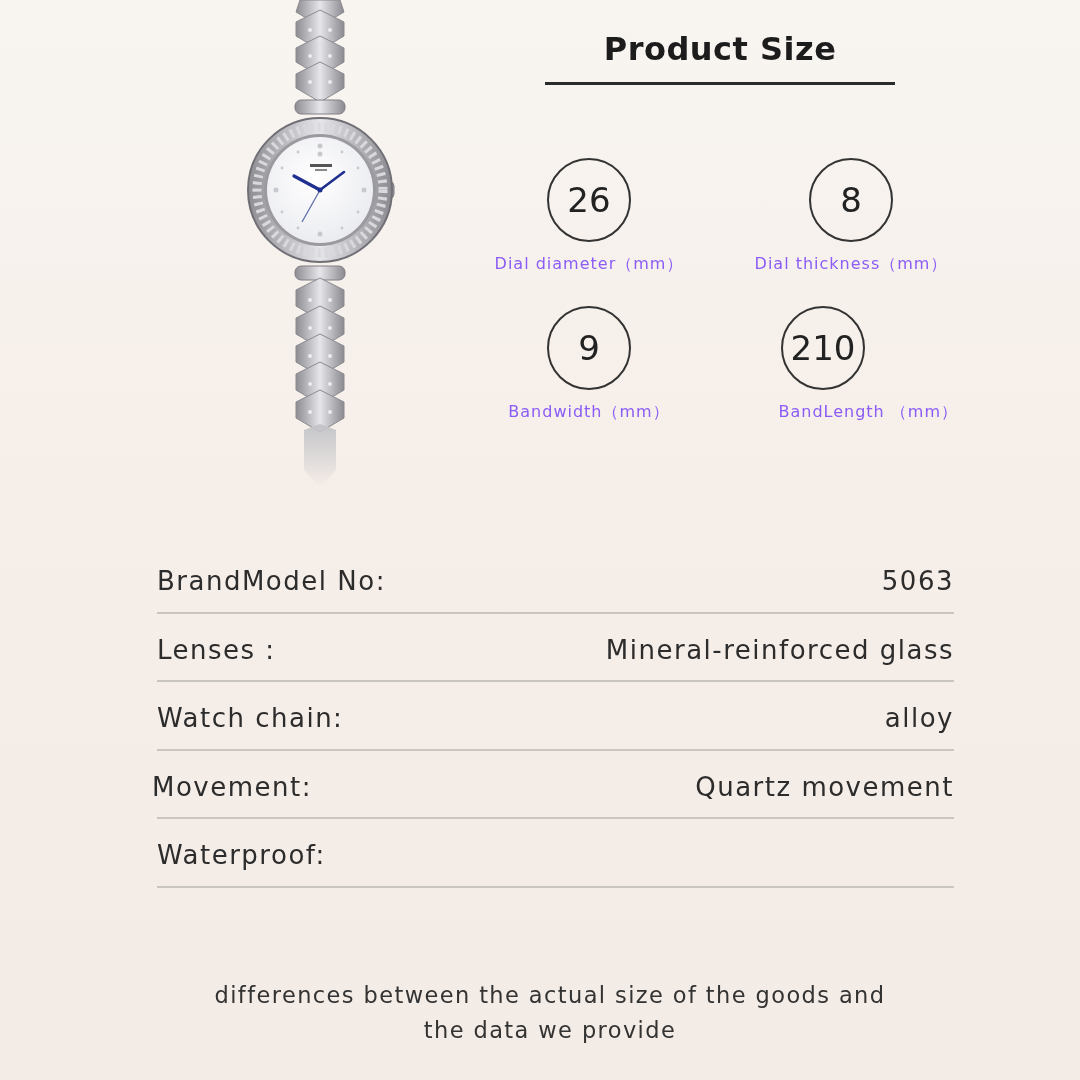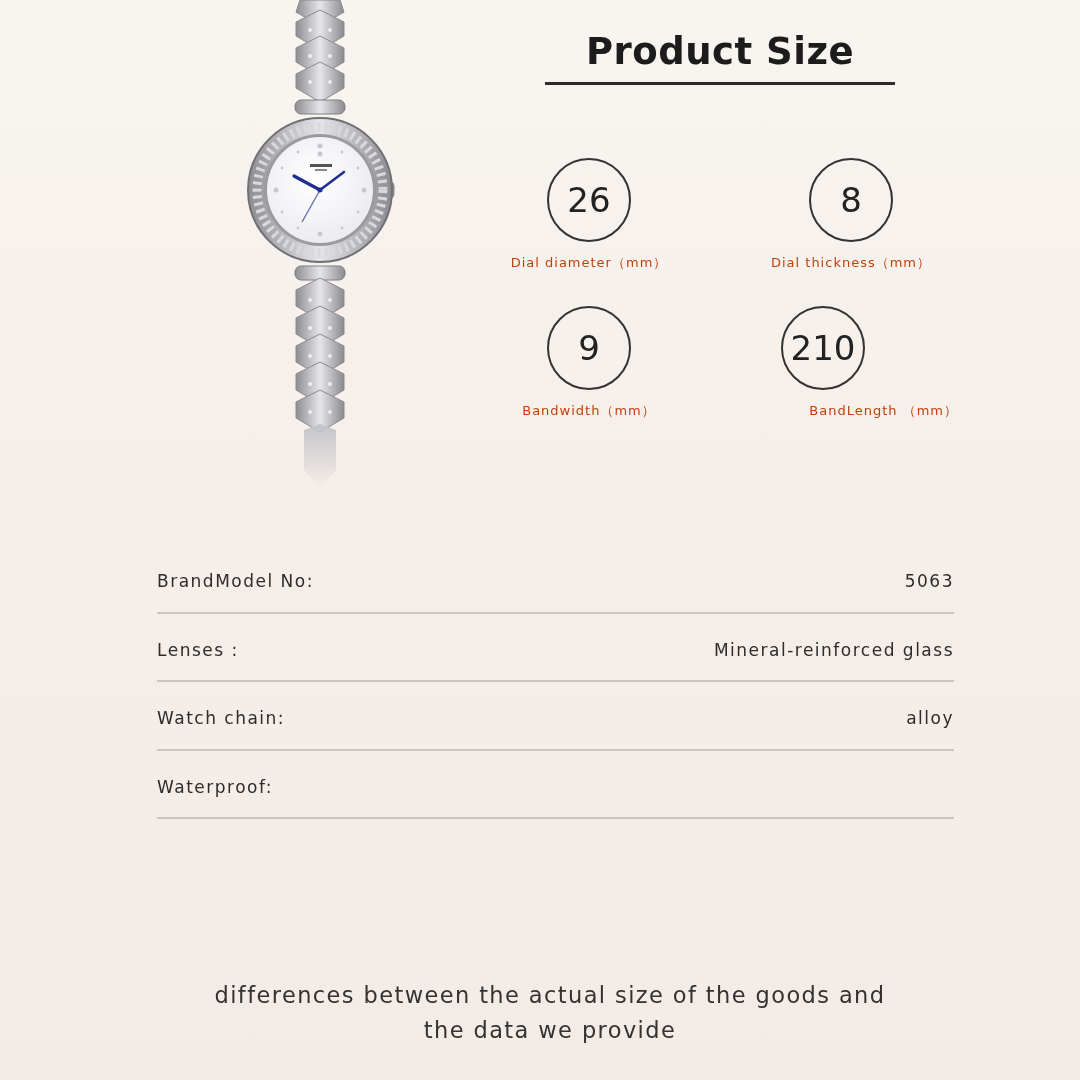--- a/index.html
+++ b/index.html
@@ -5,48 +5,48 @@
   * { box-sizing: border-box; margin: 0; padding: 0; }
   html, body { width: 1080px; height: 1080px; overflow: hidden; }
   body {
     background: linear-gradient(180deg, #f8f5f1 0%, #f6eee9 45%, #f3ebe5 100%);
     font-family: "DejaVu Sans", sans-serif;
     color: #2a2a2a;
     position: relative;
   }
   .title {
     position: absolute; left: 545px; width: 350px; top: 30px;
-    text-align: center; font-size: 37px; font-weight: bold; color: #1c1c1c;
+    text-align: center; font-size: 32px; font-weight: bold; color: #1c1c1c;
     letter-spacing: 0.5px;
   }
   .title-rule {
     position: absolute; left: 545px; width: 350px; top: 82px; height: 3px;
     background: #2b2b2b;
   }
   .spec-cell {
     position: absolute; width: 270px; text-align: center;
   }
   .spec-circle {
     width: 84px; height: 84px; border: 2px solid #333; border-radius: 50%;
     margin: 0 auto; display: flex; align-items: center; justify-content: center;
     font-size: 34px; color: #222; background: transparent;
   }
   .spec-label {
-    margin-top: 12px; font-size: 13px; color: #c2410c; letter-spacing: 1px;
+    margin-top: 12px; font-size: 16px; color: #8b5cf6; letter-spacing: 1px;
     white-space: nowrap;
   }
   .watch {
     position: absolute; left: 240px; top: 0; width: 160px; height: 490px;
   }
   .table {
     position: absolute; left: 157px; width: 797px; top: 545px;
   }
   .row {
     height: 68.5px; display: flex; justify-content: space-between; align-items: center;
-    border-bottom: 2px solid #c9c5c1; font-size: 17px; color: #2c2c2c; letter-spacing: 1.5px;
+    border-bottom: 2px solid #c9c5c1; font-size: 26px; color: #2c2c2c; letter-spacing: 1.5px;
     padding-top: 6px;
   }
   .row .k { white-space: nowrap; }
   .row .v { white-space: nowrap; text-align: right; }
   .row.shift .k { margin-left: -5px; }
   .note {
     position: absolute; left: 150px; width: 800px; top: 978px;
     text-align: center; font-size: 22.5px; line-height: 34.5px; color: #333;
     letter-spacing: 1.4px;
   }
@@ -175,20 +175,24 @@
     <span class="v">5063</span>
   </div>
   <div class="row">
     <span class="k">Lenses :</span>
     <span class="v">Mineral-reinforced glass</span>
   </div>
   <div class="row">
     <span class="k">Watch chain:</span>
     <span class="v">alloy</span>
   </div>
+  <div class="row shift">
+    <span class="k">Movement:</span>
+    <span class="v">Quartz movement</span>
+  </div>
   <div class="row">
     <span class="k">Waterproof:</span>
   </div>
 </div>
 
 <div class="note">
   <div>differences between the actual size of the goods and</div>
   <div>the data we provide</div>
 </div>
 

